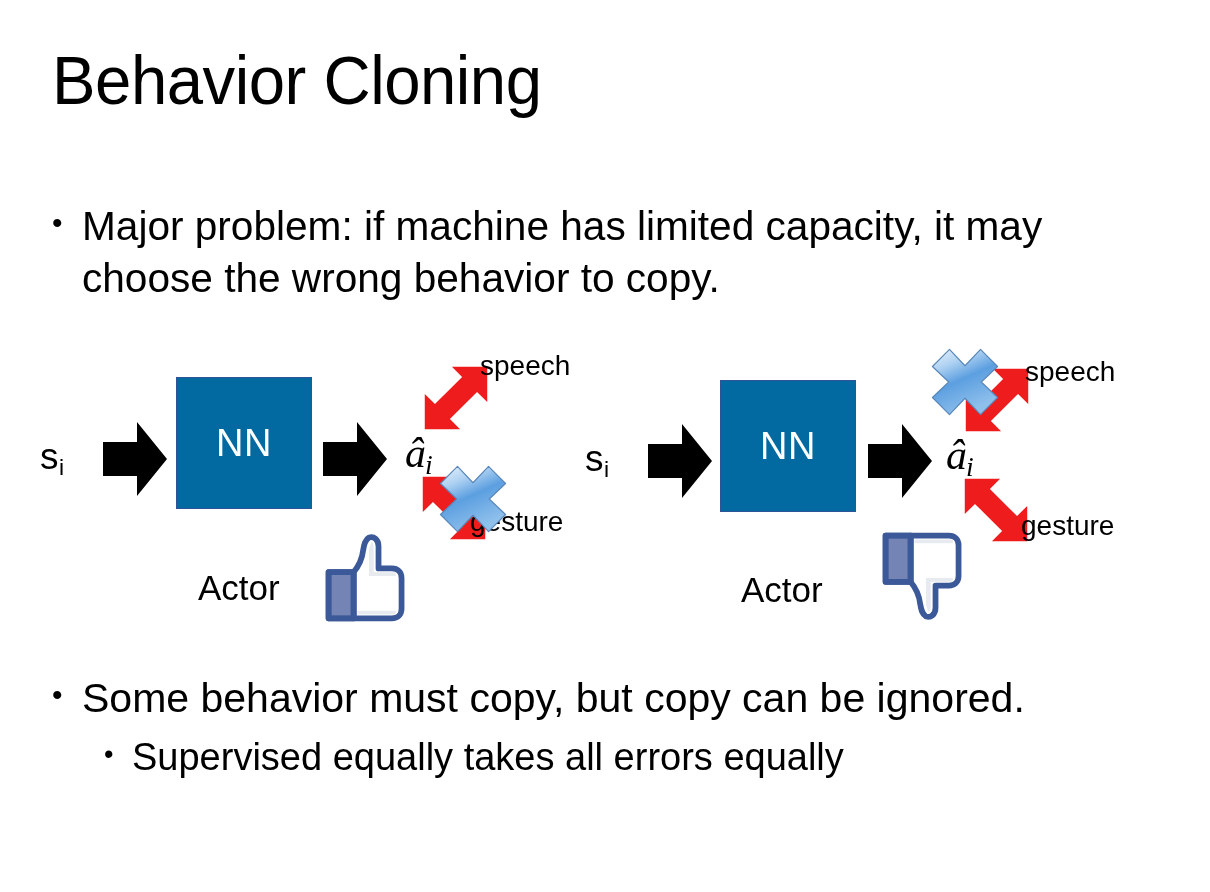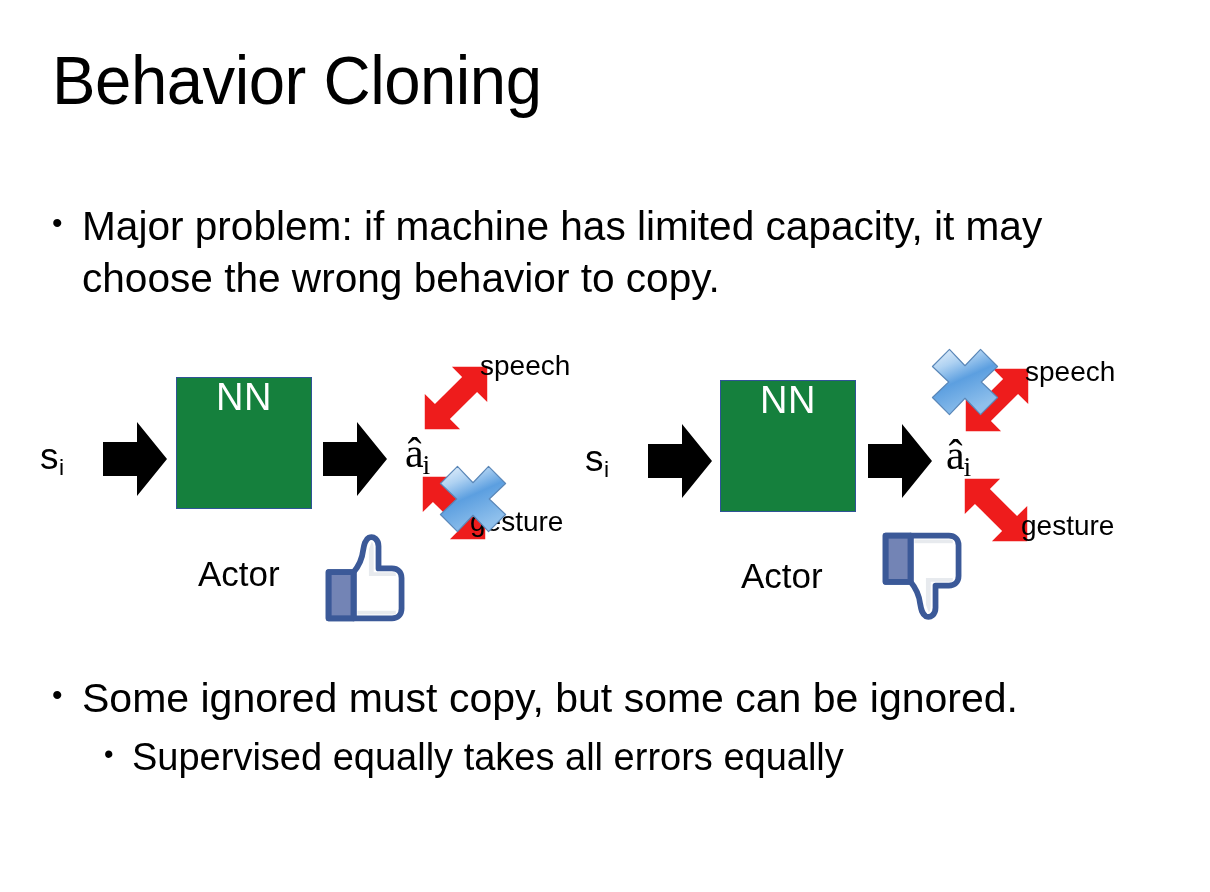--- a/index.html
+++ b/index.html
@@ -122,46 +122,48 @@
     position: absolute;
     width: 64px;
     height: 74px;
   }
   .block-arrow svg { display: block; width: 100%; height: 100%; }
 
   .nn-box {
     position: absolute;
     width: 136px;
     height: 132px;
-    background: #15803d;
+    background: #0369a1;
     border: 1.5px solid #2F5496;
     box-sizing: border-box;
     display: flex;
-    align-items: flex-start;
+    align-items: center;
     justify-content: center;
   }
   .nn-label {
     color: #ffffff;
     font-family: "Liberation Sans", sans-serif;
     font-size: 38px;
     line-height: 1;
     letter-spacing: 0.5px;
   }
 
   .actor-label {
     position: absolute;
     font-family: "Liberation Sans", sans-serif;
     font-size: 35px;
     line-height: 1;
     white-space: nowrap;
+    margin-top: 14px;
   }
 
   .ahat {
     position: absolute;
     font-family: "Liberation Serif", serif;
+    font-style: italic;
     font-size: 42px;
     line-height: 1;
     white-space: nowrap;
   }
   .ahat sub {
     font-size: 0.66em;
     vertical-align: baseline;
     position: relative;
     top: 0.25em;
     left: -0.04em;
@@ -368,21 +370,21 @@
           <rect x="10" y="44" width="26" height="48"></rect>
         </g>
       </g>
     </svg>
   </div>
 </div>
 
 <div class="bullet-block" id="bullet-some">
   <div class="bullet-row">
     <span class="bullet-dot">•</span>
-    <span class="bullet-text">Some ignored must copy, but some can be ignored.</span>
+    <span class="bullet-text">Some behavior must copy, but copy can be ignored.</span>
   </div>
 </div>
 
 <div class="bullet-block" id="bullet-supervised">
   <div class="bullet-row">
     <span class="bullet-dot">•</span>
     <span class="bullet-text">Supervised equally takes all errors equally</span>
   </div>
 </div>
 

